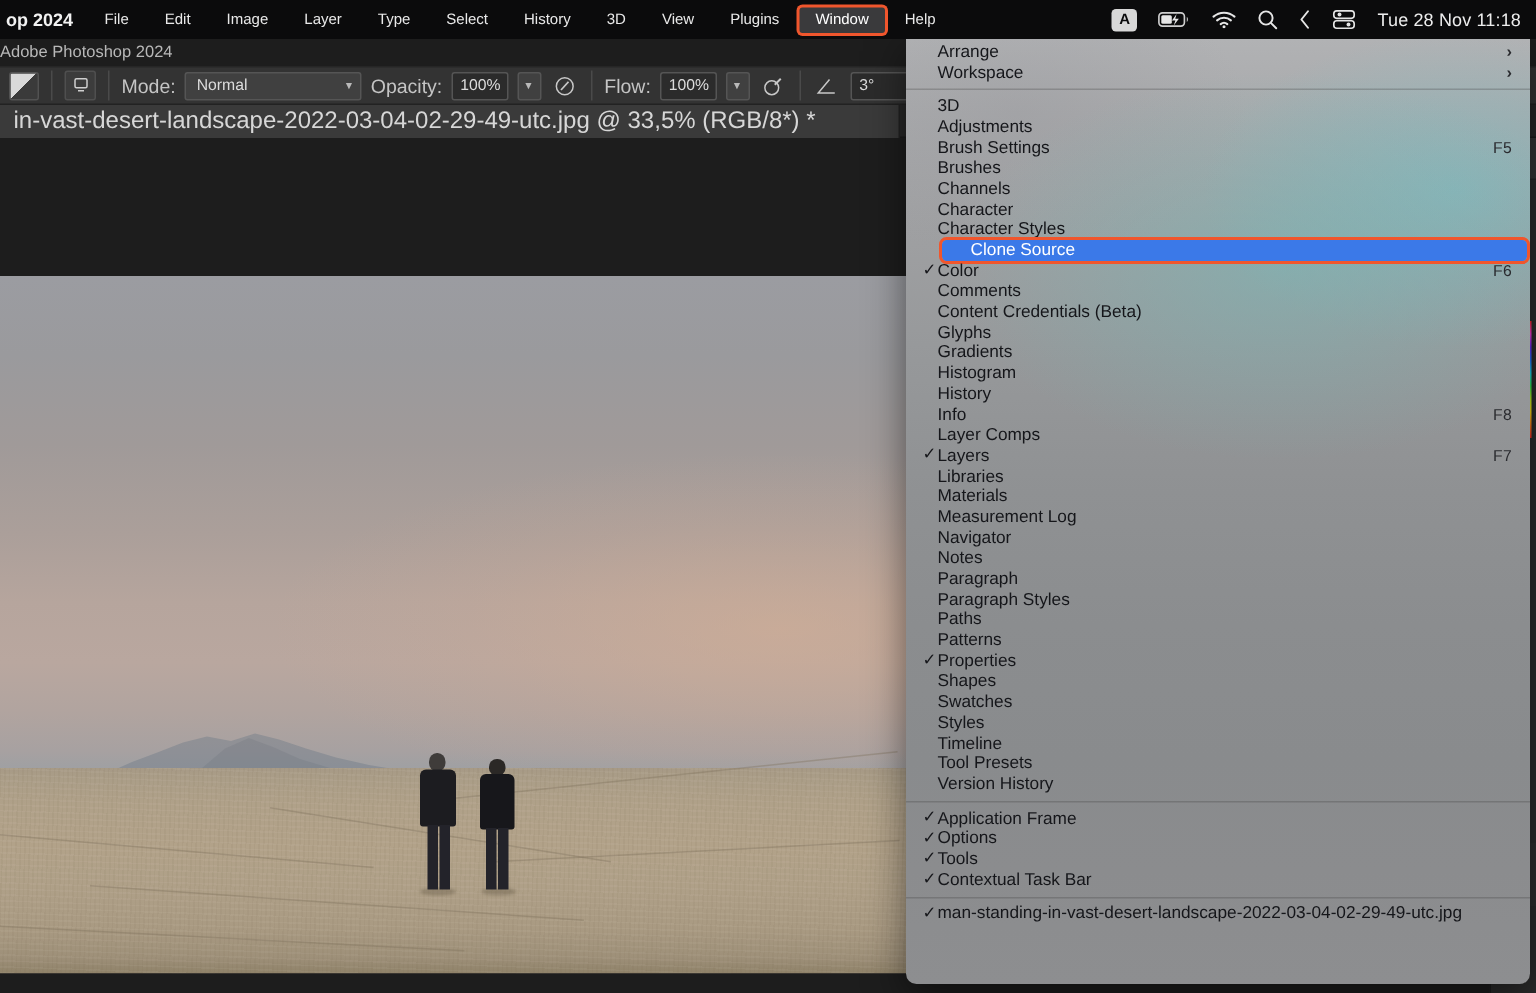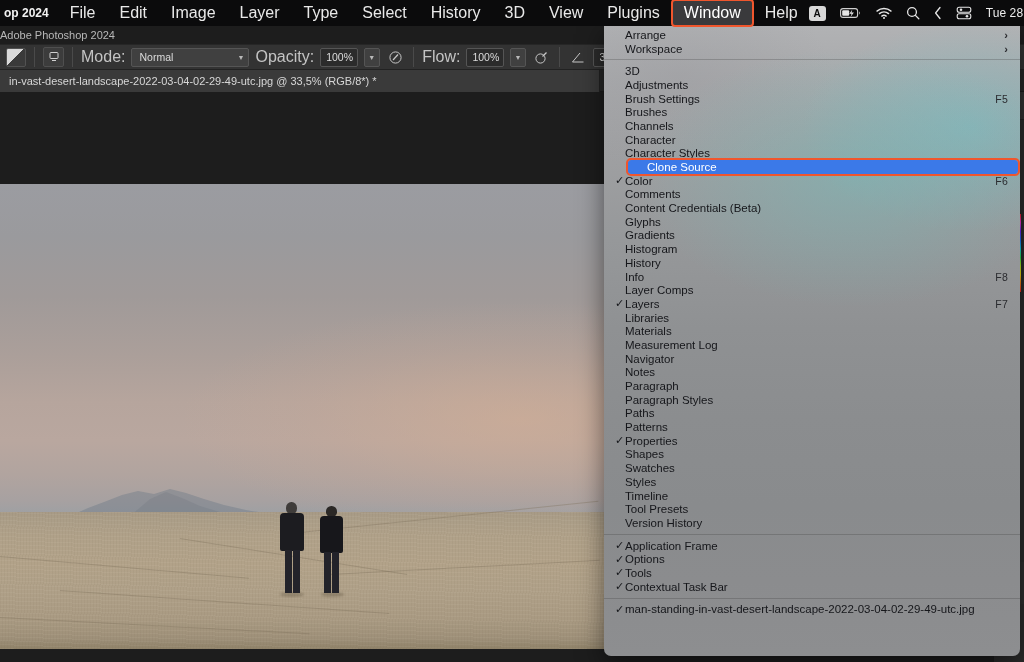--- a/index.html
+++ b/index.html
@@ -18,21 +18,21 @@
     background: #0b0b0c;
     display: flex; align-items: center;
     z-index: 60;
   }
   .macbar .appname {
     font-size: 12px; font-weight: bold; color: #f2f2f2;
     margin-left: -6px; padding: 0 10px;
     white-space: nowrap;
   }
   .macmenu {
-    font-size: 16px; color: #e9e9e9; padding: 3px 11px;
+    font-size: 10px; color: #e9e9e9; padding: 3px 11px;
     white-space: nowrap; border-radius: 3px; text-align: right;
   }
   .macmenu.active {
     background: #3a3a3c;
     color: #ffffff;
     box-shadow: 0 0 0 2px #f0562d;
     border-radius: 2px;
   }
   .macbar .spacer { flex: 1 1 auto; }
   .statusicons { display: flex; align-items: center; gap: 14px; padding-right: 10px; }
@@ -59,21 +59,21 @@
   
   .optionsbar {
     position: absolute; top: 18px; left: 0; width: 1024px; height: 26px;
     background: #333333;
     border-top: 1px solid #262626;
     border-bottom: 1px solid #222222;
     display: flex; align-items: center; gap: 6px;
     padding: 0 6px;
   }
   .ob-sep { width: 1px; height: 20px; background: #4a4a4a; margin: 0 2px; }
-  .ob-lbl { font-size: 16px; color: #c4c4c4; white-space: nowrap; }
+  .ob-lbl { font-size: 13px; color: #c4c4c4; white-space: nowrap; }
   .ob-swatch {
     width: 20px; height: 19px; border: 1px solid #525252; border-radius: 2px;
     background: linear-gradient(135deg,#d9d9d9 0 48%, #3a3a3a 48% 100%);
   }
   .ob-btn {
     width: 21px; height: 20px; border: 1px solid #4f4f4f; border-radius: 2px;
     background: #3c3c3c; display: flex; align-items: center; justify-content: center;
   }
   .ob-select {
     height: 19px; background: #404040; border: 1px solid #555;
@@ -95,21 +95,21 @@
 
   
   .doctabs {
     position: absolute; top: 44px; left: 0; width: 1024px; height: 22px;
     background: #272727; border-bottom: 1px solid #1a1a1a;
   }
   .doctab {
     position: absolute; left: 0; top: 0; height: 22px;
     background: #3a3a3a;
     display: flex; align-items: center; padding: 0 9px;
-    font-size: 11px; color: #d7d7d7; white-space: nowrap;
+    font-size: 16px; color: #d7d7d7; white-space: nowrap;
     border-right: 1px solid #222;
   }
 
   
   .canvasarea {
     position: absolute; top: 66px; left: 0; width: 993px; height: 570px;
     background: #1d1d1d; overflow: hidden;
   }
   .photo {
     position: absolute; left: 0; top: 92px; width: 605px; height: 465px;

